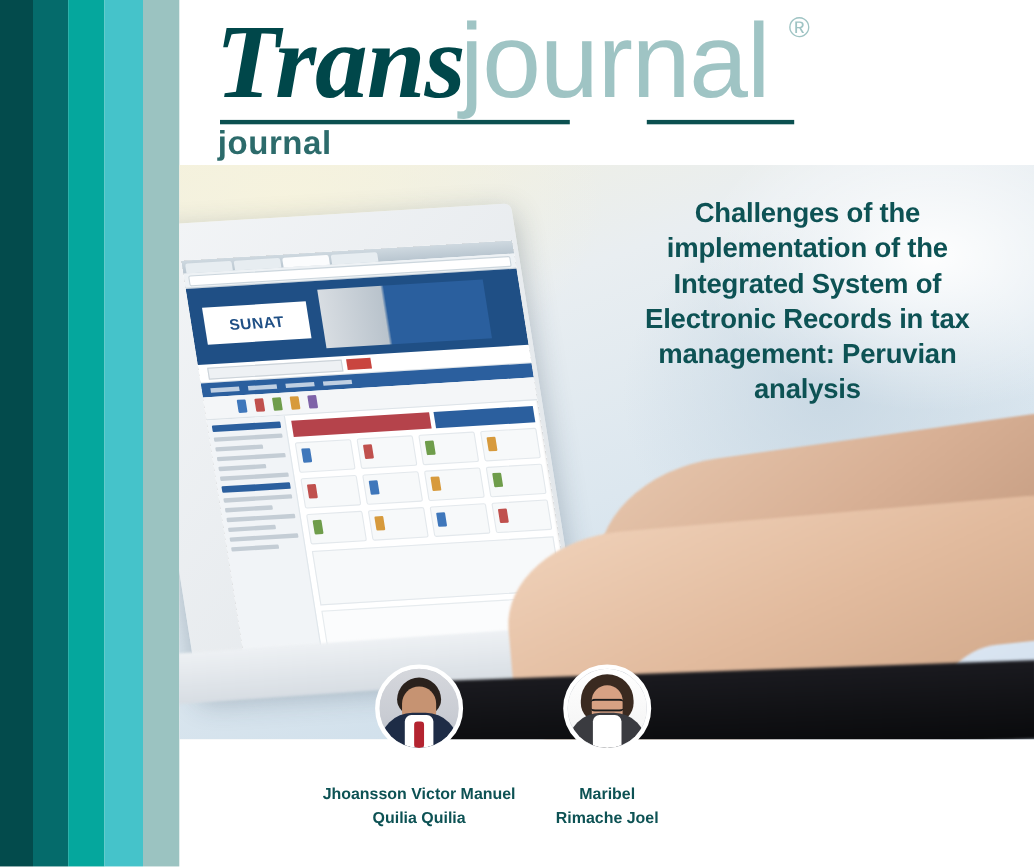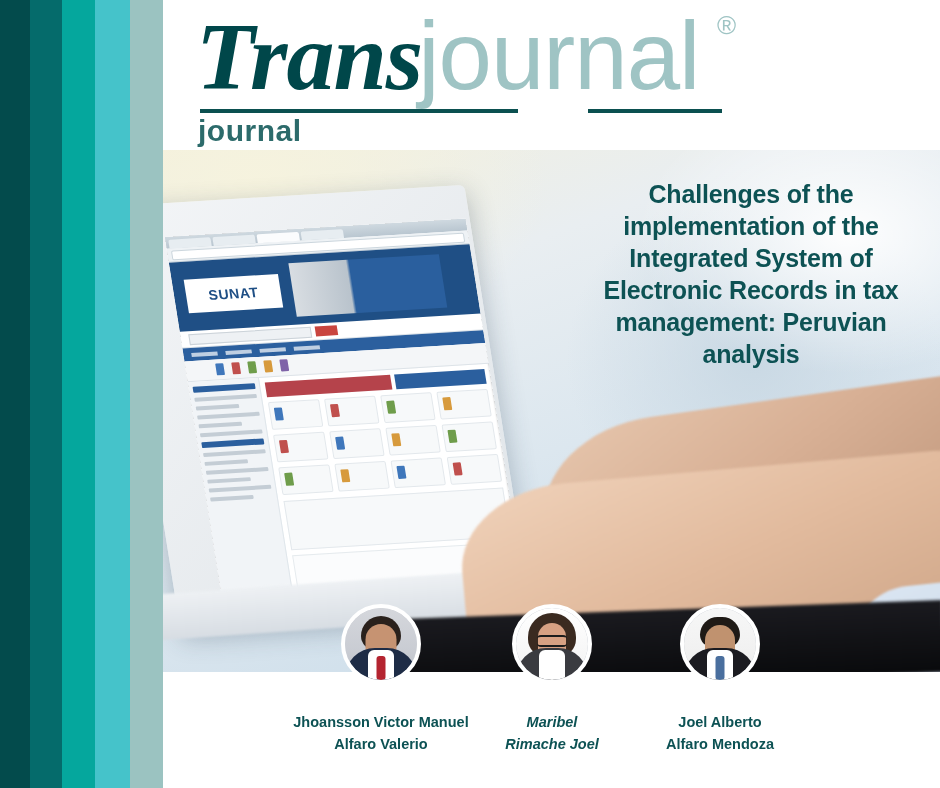--- a/index.html
+++ b/index.html
@@ -257,21 +257,21 @@
     left: -10px; bottom: 46px;
     width: 420px; height: 46px;
     background: linear-gradient(180deg, #eef1f4, #d7dde3);
     transform: rotate(-4deg);
     filter: blur(0.8px);
   }
 
   
   .title {
     position: absolute;
-    left: 585px;
+    left: 568px;
     top: 178px;
     width: 332px;
     text-align: center;
     font-family: "Liberation Sans", sans-serif;
     font-size: 25px;
     font-weight: 700;
     line-height: 1.28;
     color: #0D5254;
     letter-spacing: -0.2px;
   }
@@ -284,21 +284,21 @@
     width: 777px;
     height: 152px;
   }
   .author {
     position: absolute;
     top: 0;
     width: 200px;
     text-align: center;
   }
   .author-1 { left: 118px; }
-  .author-2 { left: 289px; font-style: italic; }
+  .author-2 { left: 289px; }
   .author-3 { left: 457px; }
   .avatar {
     width: 80px; height: 80px;
     margin: 0 auto;
     border-radius: 50%;
     border: 4px solid #ffffff;
     box-sizing: border-box;
     overflow: hidden;
     position: relative;
     background: #cfd3d9;
@@ -482,53 +482,37 @@
           <div class="av-bg"></div>
           <div class="av-hair"></div>
           <div class="av-face"></div>
           <div class="av-body"></div>
           <div class="av-shirt"></div>
           <div class="av-tie"></div>
         </div>
       </div>
       <div class="author-name">
         <span>Jhoansson Victor Manuel</span>
-        <span class="ln2">Alfaro Valerio</span>
+        <span class="ln2">Quilia Quilia</span>
       </div>
     </div>
 
     <div class="author author-2">
       <div class="avatar">
         <div class="av-inner av-2">
           <div class="av-bg"></div>
           <div class="av-hair"></div>
           <div class="av-face"></div>
           <div class="av-glasses"></div>
           <div class="av-body"></div>
           <div class="av-shirt"></div>
         </div>
       </div>
       <div class="author-name">
         <span>Maribel</span>
         <span class="ln2">Rimache Joel</span>
       </div>
     </div>
 
-    <div class="author author-3">
-      <div class="avatar">
-        <div class="av-inner av-3">
-          <div class="av-bg"></div>
-          <div class="av-hair"></div>
-          <div class="av-face"></div>
-          <div class="av-body"></div>
-          <div class="av-shirt"></div>
-          <div class="av-tie"></div>
-        </div>
-      </div>
-      <div class="author-name">
-        <span>Joel Alberto</span>
-        <span class="ln2">Alfaro Mendoza</span>
-      </div>
-    </div>
 
   </div>
 
 </div>
 
 </body></html>

